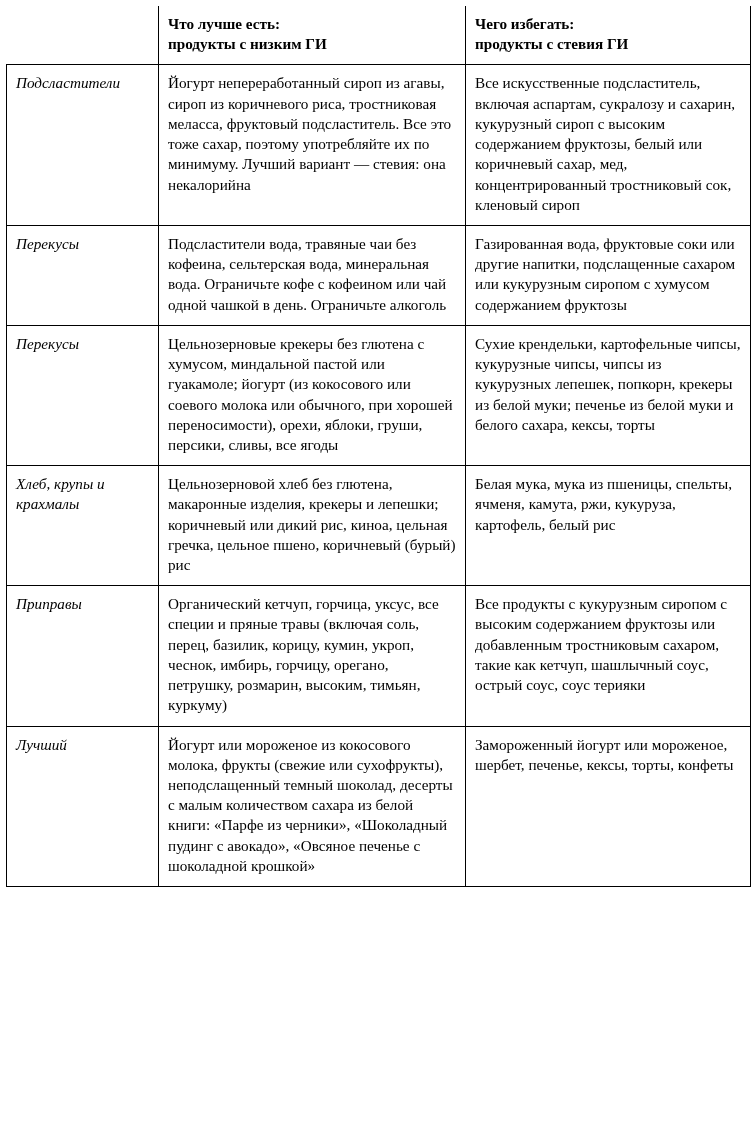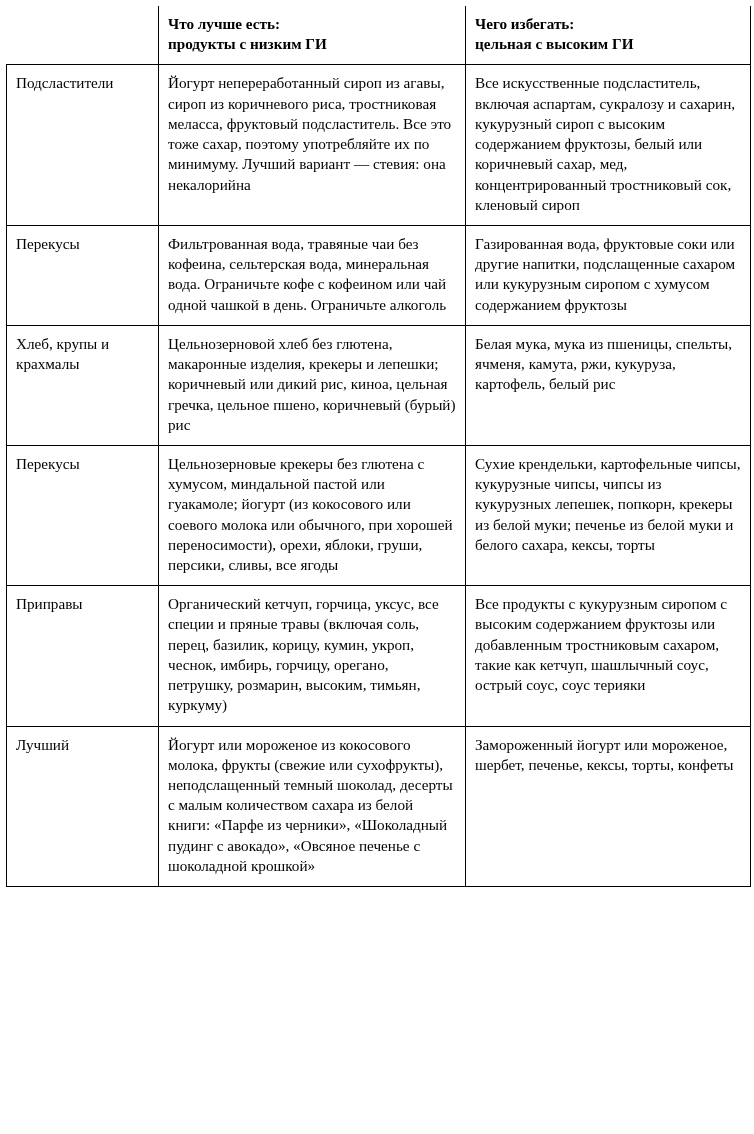--- a/index.html
+++ b/index.html
@@ -48,20 +48,21 @@
     border-top: none;
     border-bottom: none;
   }
   thead th.hdr {
     border-top: none;
   }
   .hdr-line { display: block; white-space: nowrap; }
 
   tbody td.cat {
     font-size: 15.2px;
+    font-style: italic;
   }
   .last-row td { border-bottom: 1px solid #000; }
 </style>
 </head>
 <body>
 
 <div class="page">
   <table class="diet-table">
     <colgroup>
       <col class="c1">
@@ -70,44 +71,44 @@
     </colgroup>
     <thead>
       <tr>
         <th class="blank"></th>
         <th class="hdr">
           <span class="hdr-line">Что лучше есть:</span>
           <span class="hdr-line">продукты с низким ГИ</span>
         </th>
         <th class="hdr">
           <span class="hdr-line">Чего избегать:</span>
-          <span class="hdr-line">цельная с высоким ГИ</span>
+          <span class="hdr-line">продукты с стевия ГИ</span>
         </th>
       </tr>
     </thead>
     <tbody>
       <tr>
         <td class="cat">Подсластители</td>
         <td>Йогурт непереработанный сироп из агавы, сироп из коричневого риса, тростниковая меласса, фруктовый подсластитель. Все это тоже сахар, поэтому употребляйте их по минимуму. Лучший вариант — стевия: она некалорийна</td>
         <td>Все искусственные подсластитель, включая аспартам, сукралозу и сахарин, кукурузный сироп с высоким содержанием фруктозы, белый или коричневый сахар, мед, концентрированный тростниковый сок, кленовый сироп</td>
       </tr>
       <tr>
         <td class="cat">Перекусы</td>
-        <td>Фильтрованная вода, травяные чаи без кофеина, сельтерская вода, минеральная вода. Ограничьте кофе с кофеином или чай одной чашкой в день. Ограничьте алкоголь</td>
+        <td>Подсластители вода, травяные чаи без кофеина, сельтерская вода, минеральная вода. Ограничьте кофе с кофеином или чай одной чашкой в день. Ограничьте алкоголь</td>
         <td>Газированная вода, фруктовые соки или другие напитки, подслащенные сахаром или кукурузным сиропом с хумусом содержанием фруктозы</td>
+      </tr>
+      <tr>
+        <td class="cat">Перекусы</td>
+        <td>Цельнозерновые крекеры без глютена с хумусом, миндальной пастой или гуакамоле; йогурт (из кокосового или соевого молока или обычного, при хорошей переносимости), орехи, яблоки, груши, персики, сливы, все ягоды</td>
+        <td>Сухие крендельки, картофельные чипсы, кукурузные чипсы, чипсы из кукурузных лепешек, попкорн, крекеры из белой муки; печенье из белой муки и белого сахара, кексы, торты</td>
       </tr>
       <tr>
         <td class="cat">Хлеб, крупы и крахмалы</td>
         <td>Цельнозерновой хлеб без глютена, макаронные изделия, крекеры и лепешки; коричневый или дикий рис, киноа, цельная гречка, цельное пшено, коричневый (бурый) рис</td>
         <td>Белая мука, мука из пшеницы, спельты, ячменя, камута, ржи, кукуруза, картофель, белый рис</td>
-      </tr>
-      <tr>
-        <td class="cat">Перекусы</td>
-        <td>Цельнозерновые крекеры без глютена с хумусом, миндальной пастой или гуакамоле; йогурт (из кокосового или соевого молока или обычного, при хорошей переносимости), орехи, яблоки, груши, персики, сливы, все ягоды</td>
-        <td>Сухие крендельки, картофельные чипсы, кукурузные чипсы, чипсы из кукурузных лепешек, попкорн, крекеры из белой муки; печенье из белой муки и белого сахара, кексы, торты</td>
       </tr>
       <tr>
         <td class="cat">Приправы</td>
         <td>Органический кетчуп, горчица, уксус, все специи и пряные травы (включая соль, перец, базилик, корицу, кумин, укроп, чеснок, имбирь, горчицу, орегано, петрушку, розмарин, высоким, тимьян, куркуму)</td>
         <td>Все продукты с кукурузным сиропом с высоким содержанием фруктозы или добавленным тростниковым сахаром, такие как кетчуп, шашлычный соус, острый соус, соус терияки</td>
       </tr>
       <tr class="last-row">
         <td class="cat">Лучший</td>
         <td>Йогурт или мороженое из кокосового молока, фрукты (свежие или сухофрукты), неподслащенный темный шоколад, десерты с малым количеством сахара из белой книги: «Парфе из черники», «Шоколадный пудинг с авокадо», «Овсяное печенье с шоколадной крошкой»</td>
         <td>Замороженный йогурт или мороженое, шербет, печенье, кексы, торты, конфеты</td>

